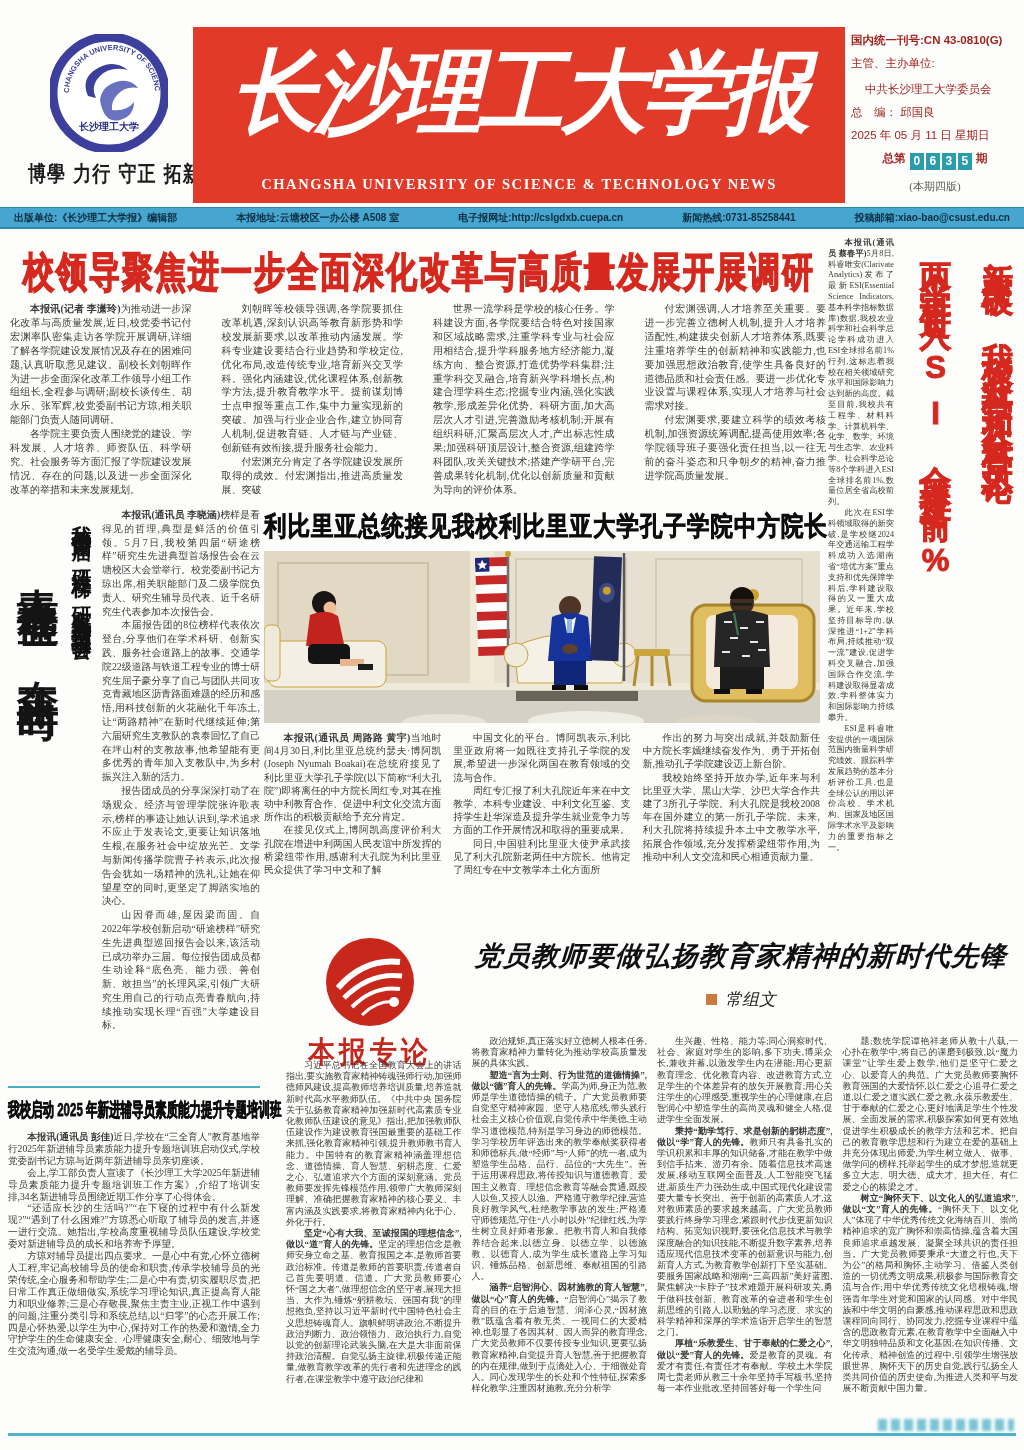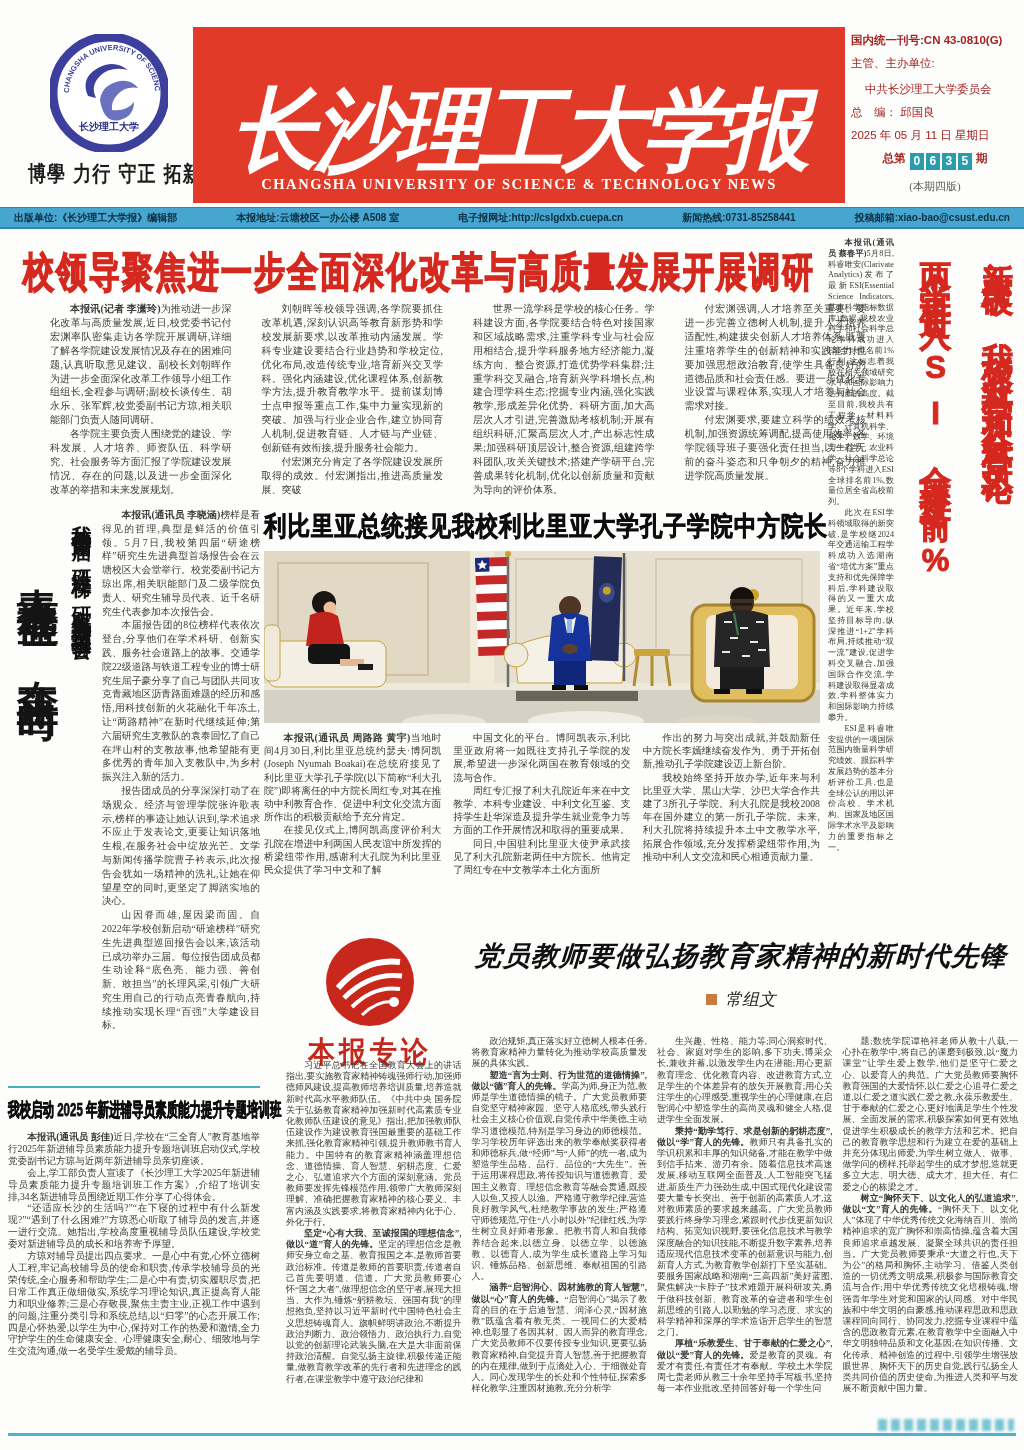--- a/index.html
+++ b/index.html
@@ -4,21 +4,21 @@
 <style>
   html,body{margin:0;padding:0;background:#e9e9e7;}
   #page{position:relative;width:1024px;height:1450px;background:#fdfdfb;margin:0 auto;overflow:hidden;
         font-family:"Liberation Sans",sans-serif;color:#2b2b2b;}
   
   #logo-block{position:absolute;left:28px;top:34px;width:162px;}
   #logo-block svg{display:block;margin:0 auto;}
   #motto{margin-top:10px;text-align:center;font-family:"DejaVu Serif",serif;font-weight:900;
          font-size:18px;letter-spacing:1px;color:#1c1c1c;transform:scaleY(1.2);white-space:nowrap;}
   #banner{position:absolute;left:193px;top:27px;width:652px;height:176px;background:#e23a28;
-          display:flex;flex-direction:column;align-items:center;justify-content:flex-end;}
+          display:flex;flex-direction:column;align-items:center;justify-content:flex-end;gap:38px;}
   #banner .cn{font-family:"DejaVu Serif",serif;font-style:italic;font-weight:900;color:#fff;
           font-size:86px;line-height:1.0;white-space:nowrap;letter-spacing:-4px;transform:scaleY(1.05);margin-bottom:4px;}
   #banner .en{font-family:"Liberation Serif",serif;font-weight:bold;color:#fff;font-size:14.5px;
           letter-spacing:1.6px;white-space:nowrap;margin-bottom:10px;}
   #mast-info{position:absolute;left:851px;top:32px;width:168px;color:#a32421;font-size:11.5px;line-height:1.5;}
   #mast-info .issn{font-weight:bold;font-size:11.5px;white-space:nowrap;}
   #mast-info .row{margin-top:6px;white-space:nowrap;}
   #mast-info .org{margin-top:8px;padding-left:14px;white-space:nowrap;}
   #mast-info .center{text-align:left;}
   #issue-line{margin-top:6px;text-align:center;font-weight:bold;white-space:nowrap;}
@@ -27,21 +27,21 @@
   #edition-note{margin-top:8px;text-align:center;color:#5c5c5c;font-family:"Liberation Serif",serif;font-size:11px;}
   
   #info-bar{position:absolute;left:0;top:207px;width:1024px;height:22px;background:#46a6cf;
             border-top:1px solid #2f86ab;border-bottom:2px solid #2f86ab;display:flex;align-items:center;
             justify-content:space-between;padding:0 14px;box-sizing:border-box;
             font-size:10px;font-weight:bold;color:#0d2d41;white-space:nowrap;}
   
   #lead-headline{position:absolute;left:10px;top:245px;width:818px;text-align:center;color:#d5281e;
                  font-weight:900;font-size:31px;letter-spacing:2px;white-space:nowrap;
                  -webkit-text-stroke:1.1px #d5281e;transform:scaleY(1.32);transform-origin:center top;}
-  #lead-cols{position:absolute;left:10px;top:302px;width:816px;height:200px;display:flex;gap:30px;overflow:hidden;margin-left:40px;}
+  #lead-cols{position:absolute;left:10px;top:302px;width:816px;height:200px;display:flex;gap:30px;overflow:hidden;}
   #lead-cols .col{flex:1;}
   .news{font-family:"Liberation Serif",serif;color:#3a3a3a;}
   .news p{margin:0;text-indent:2em;text-align:justify;}
   #lead-cols .col{font-size:10px;line-height:13.9px;}
   
   #esi{position:absolute;left:828px;top:238px;width:192px;height:700px;display:flex;gap:4px;}
   #esi-body{width:66px;height:695px;overflow:hidden;font-size:8.2px;line-height:10.8px;}
   .esi-v{writing-mode:vertical-rl;text-orientation:upright;color:#d5281e;font-weight:900;
          font-size:31px;letter-spacing:11px;-webkit-text-stroke:1px #d5281e;
          height:700px;width:58px;text-align:start;white-space:nowrap;}

